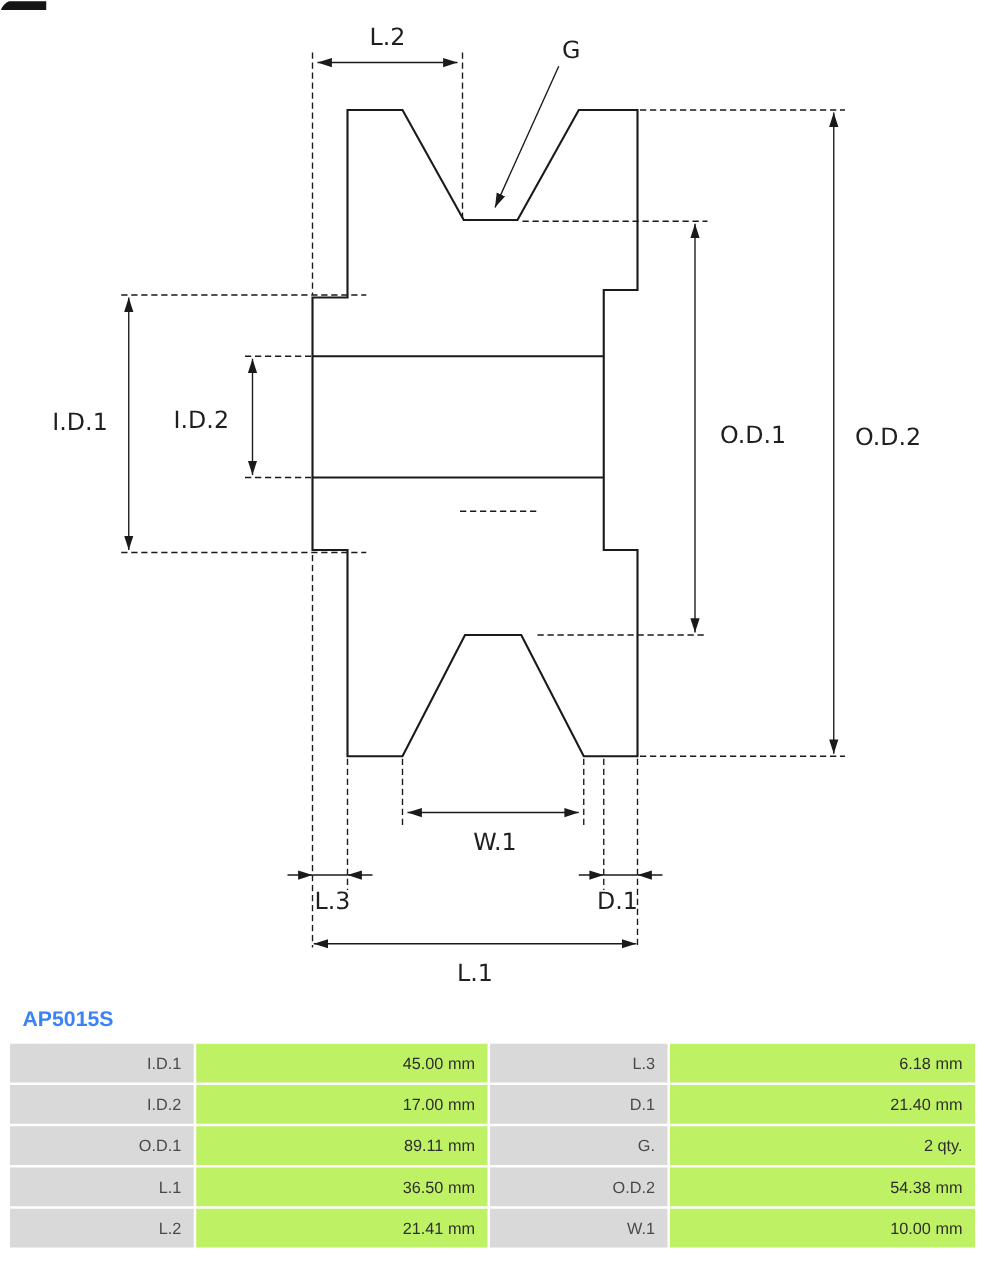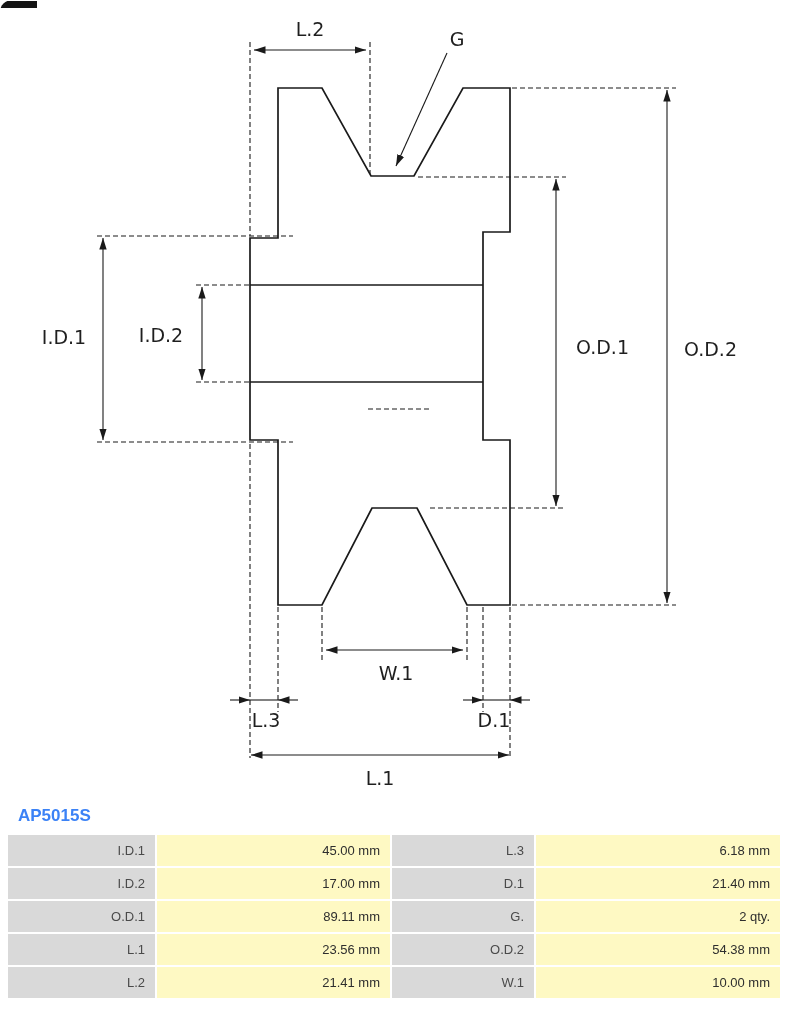--- a/index.html
+++ b/index.html
@@ -8,21 +8,21 @@
   .logo-fragment{position:absolute;top:1px;left:0;width:37px;height:7px;background:#141414;}
   svg{display:block;}
   .solid{fill:none;stroke:#1a1a1a;stroke-width:1.7;stroke-linejoin:miter;}
   .dashed{fill:none;stroke:#1a1a1a;stroke-width:1.1;stroke-dasharray:5 3;}
   .dim{fill:none;stroke:#1a1a1a;stroke-width:1.1;}
   .dlabel{font-family:"DejaVu Sans",sans-serif;font-size:19px;fill:#1f1f1f;}
   .part-number{margin:8px 0 9px 18px;font-size:17px;font-weight:bold;color:#3b82f6;}
   .specs{display:grid;grid-template-columns:147px 233px 142px 244px;gap:2px;margin:0 8px;font-size:13px;}
   .cell{height:31px;line-height:31px;text-align:right;padding-right:10px;box-sizing:border-box;white-space:nowrap;}
   .cell.lab{background:#d9d9d9;color:#4a4a4a;}
-  .cell.val{background:#fef9c3;color:#2e2e2e;}
+  .cell.val{background:#bef264;color:#2e2e2e;}
 </style>
 </head>
 <body>
 
 <div class="page">
 
   <div class="logo-fragment"></div>
 
   <svg width="788" height="798" viewBox="0 0 788 798" xmlns="http://www.w3.org/2000/svg">
     <defs>
@@ -106,21 +106,21 @@
     <div class="cell val">17.00 mm</div>
     <div class="cell lab">D.1</div>
     <div class="cell val">21.40 mm</div>
 
     <div class="cell lab">O.D.1</div>
     <div class="cell val">89.11 mm</div>
     <div class="cell lab">G.</div>
     <div class="cell val">2 qty.</div>
 
     <div class="cell lab">L.1</div>
-    <div class="cell val">23.56 mm</div>
+    <div class="cell val">36.50 mm</div>
     <div class="cell lab">O.D.2</div>
     <div class="cell val">54.38 mm</div>
 
     <div class="cell lab">L.2</div>
     <div class="cell val">21.41 mm</div>
     <div class="cell lab">W.1</div>
     <div class="cell val">10.00 mm</div>
   </div>
 
 </div>

